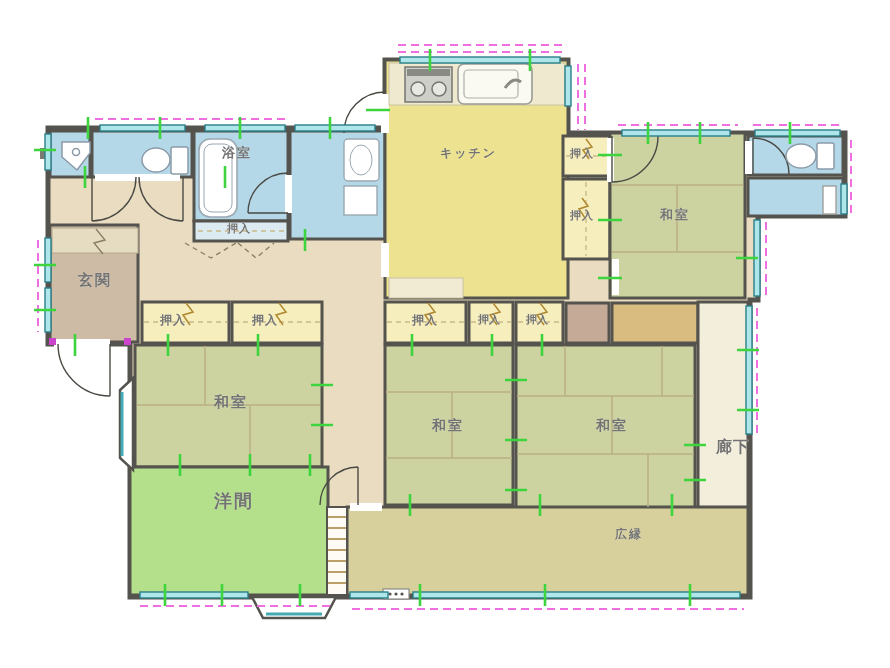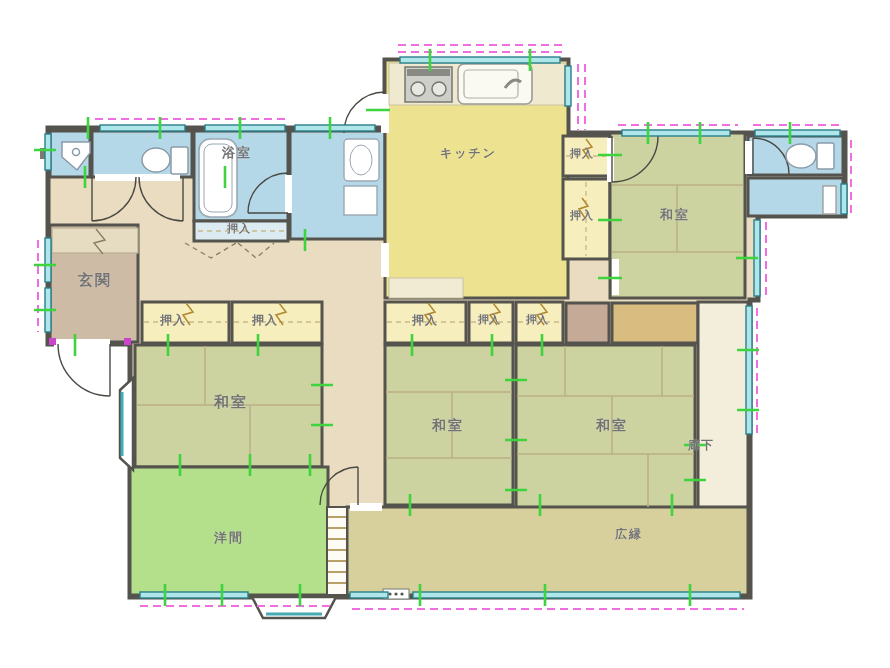--- a/index.html
+++ b/index.html
@@ -221,17 +221,17 @@
   <div class="lbl" style="left:227px;top:223px;font-size:11px;letter-spacing:1px">押入</div>
   <div class="lbl" style="left:78px;top:272px;font-size:15px">玄関</div>
   <div class="lbl" style="left:160px;top:314px;font-size:12px;letter-spacing:1px">押入</div>
   <div class="lbl" style="left:252px;top:314px;font-size:12px;letter-spacing:1px">押入</div>
   <div class="lbl" style="left:412px;top:314px;font-size:12px;letter-spacing:1px">押入</div>
   <div class="lbl" style="left:478px;top:314px;font-size:11px;letter-spacing:0px">押入</div>
   <div class="lbl" style="left:526px;top:314px;font-size:11px;letter-spacing:0px">押入</div>
   <div class="lbl" style="left:214px;top:394px;font-size:15px">和室</div>
   <div class="lbl" style="left:432px;top:418px;font-size:14px">和室</div>
   <div class="lbl" style="left:596px;top:418px;font-size:14px">和室</div>
-  <div class="lbl" style="left:688px;top:439px;font-size:12px;letter-spacing:1px">廊下</div>
-  <div class="lbl" style="left:214px;top:531px;font-size:13px">洋間</div>
+  <div class="lbl" style="left:716px;top:439px;font-size:16px;letter-spacing:1px">廊下</div>
+  <div class="lbl" style="left:214px;top:492px;font-size:18px">洋間</div>
   <div class="lbl" style="left:615px;top:528px;font-size:12px">広縁</div>
 
 </div>
 
 </body></html>

